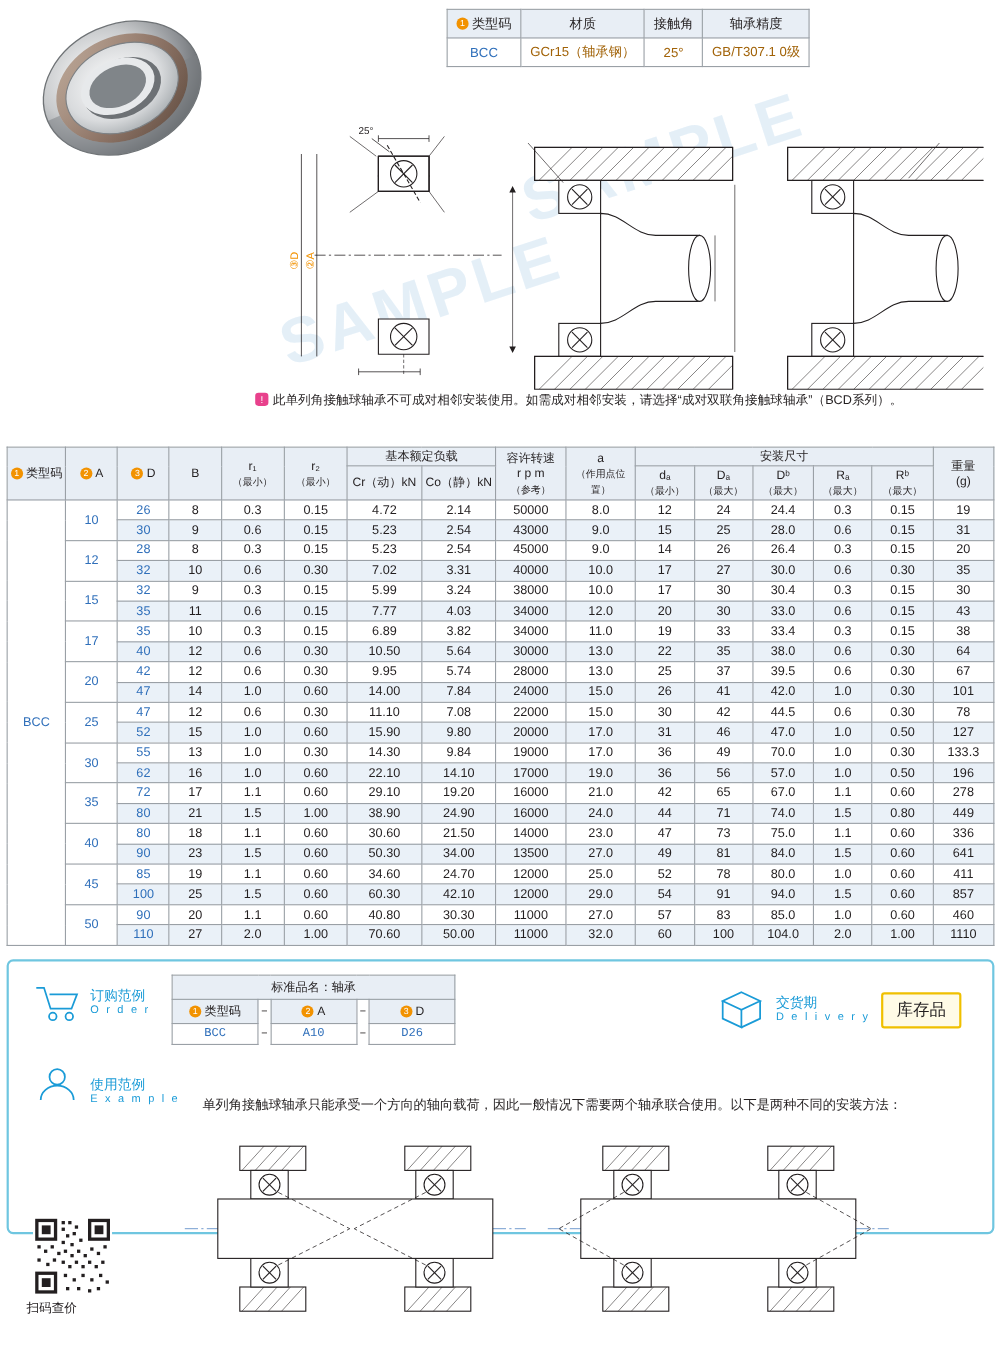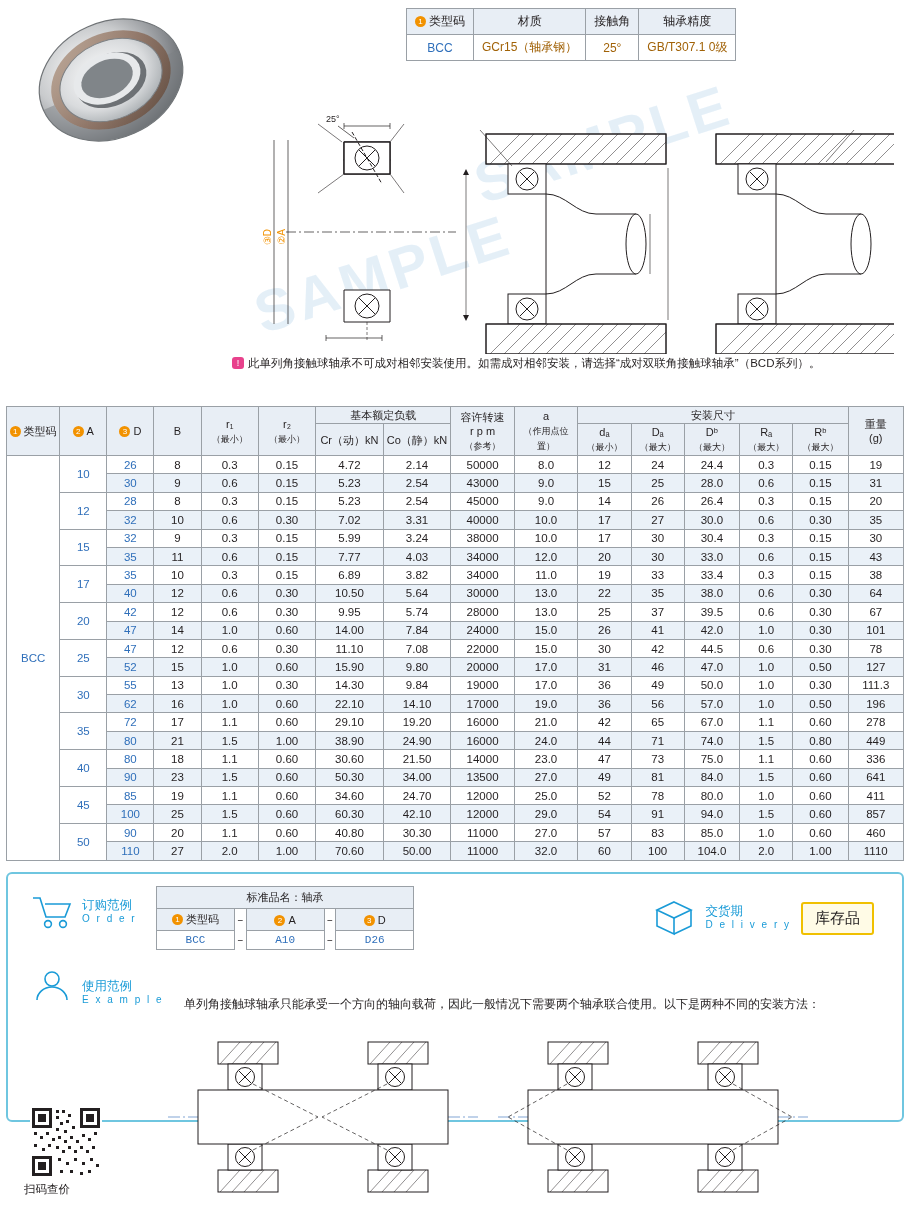--- a/index.html
+++ b/index.html
@@ -585,24 +585,24 @@
           <td class="blue">55</td>
           <td>13</td>
           <td>1.0</td>
           <td>0.30</td>
           <td>14.30</td>
           <td>9.84</td>
           <td>19000</td>
           <td>17.0</td>
           <td>36</td>
           <td>49</td>
-          <td>50.0</td>
+          <td>70.0</td>
           <td>1.0</td>
           <td>0.30</td>
-          <td>111.3</td>
+          <td>133.3</td>
         </tr>
         <tr class="row-b">
           <td class="blue">62</td>
           <td>16</td>
           <td>1.0</td>
           <td>0.60</td>
           <td>22.10</td>
           <td>14.10</td>
           <td>17000</td>
           <td>19.0</td>

